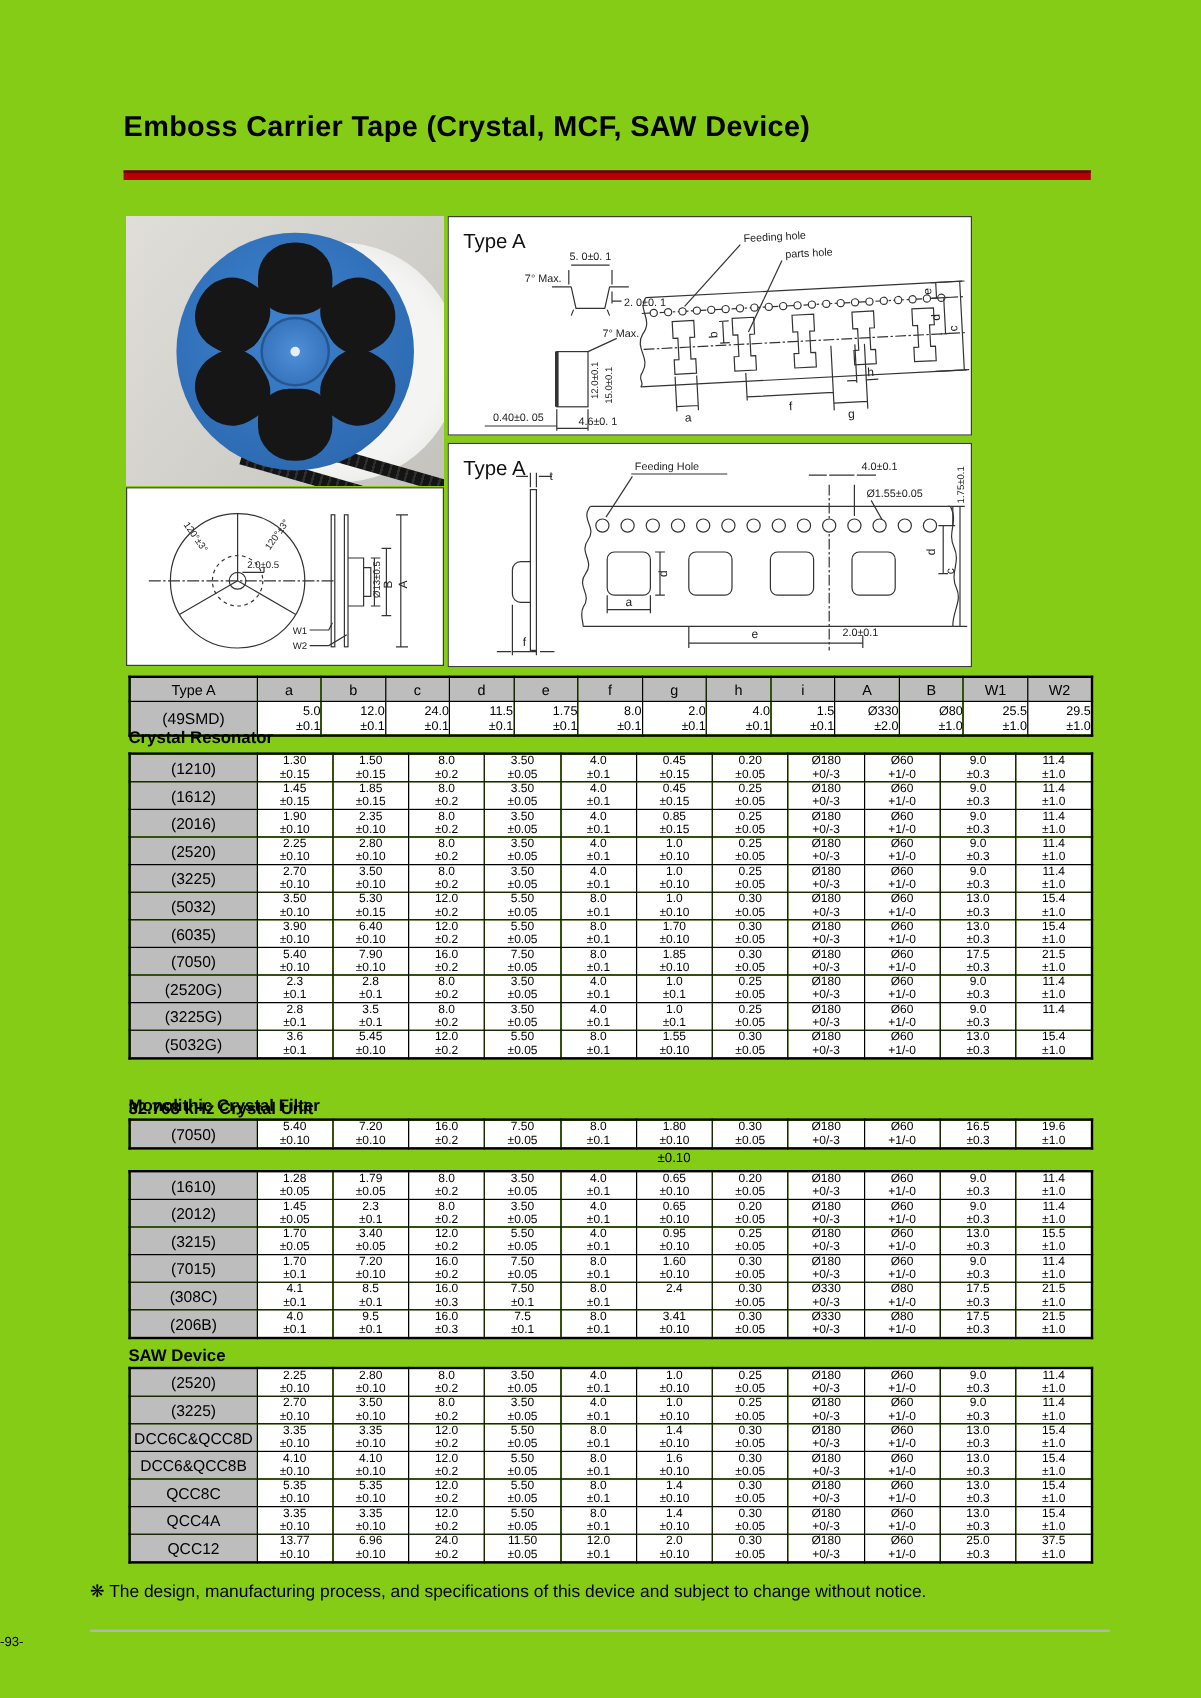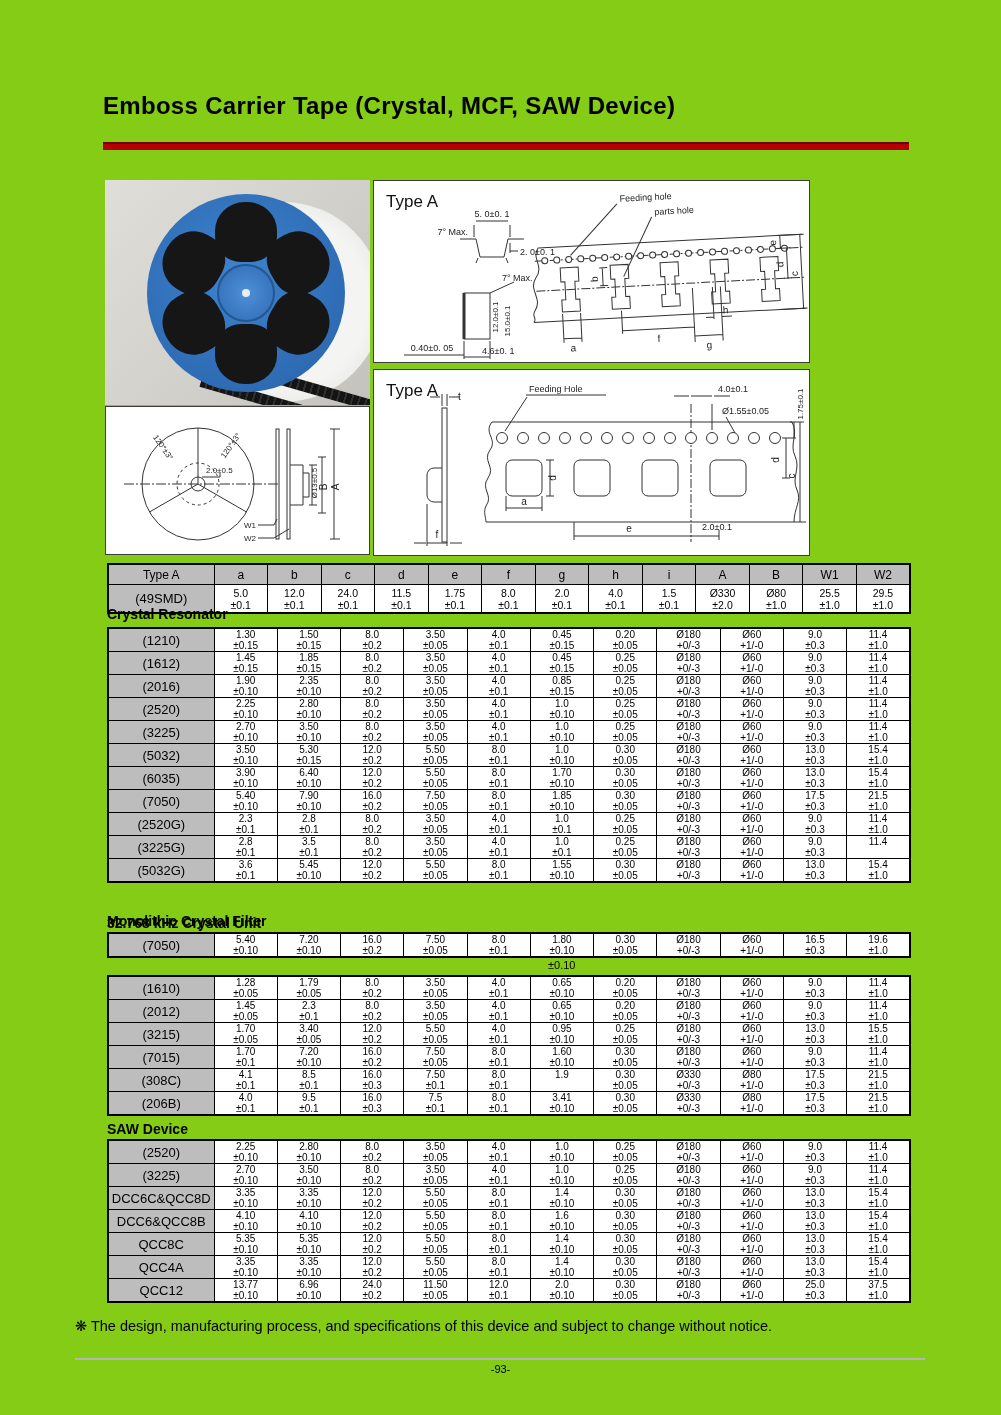--- a/index.html
+++ b/index.html
@@ -37,26 +37,26 @@
   .sect-heading{position:absolute;left:107px;font-size:14px;font-weight:bold;margin:0;}
   .heading-note{position:absolute;left:548px;font-size:11px;font-weight:normal;}
   table.spec{position:absolute;left:107px;border-collapse:collapse;table-layout:fixed;width:804px;
              border:2px solid #000;}
   table.spec th,table.spec td{border:1px solid #000;text-align:center;vertical-align:middle;padding:0;overflow:hidden;}
   table.spec th{background:#bdbdbd;font-weight:normal;font-size:12px;height:19px;}
   table.spec th.rowlabel{font-size:13px;}
   table.spec td{height:22px;background:#fff;}
   table.spec .v,table.spec .tol{font-size:10px;line-height:11px;min-height:11px;}
   table.type-a td{height:27px;}
-  table.type-a .v,table.type-a .tol{font-size:10.5px;line-height:12px;min-height:12px;}
+  table.type-a .v,table.type-a .tol{font-size:10.5px;line-height:12px;min-height:12px;text-align:right;}
 
   
   .footer-note{position:absolute;left:75px;top:1303px;width:860px;font-size:14.5px;}
   .pageline{position:absolute;left:75px;top:1358px;width:850px;border-top:2px solid #b5b5b5;}
-  .pagenum{position:absolute;left:0;top:1363px;width:100%;text-align:center;font-size:11px;}
+  .pagenum{position:absolute;left:0;top:1363px;width:100%;text-align:left;font-size:11px;}
 </style>
 </head>
 <body>
 
 <div class="page">
 
   <h1 class="title">Emboss Carrier Tape (Crystal, MCF, SAW Device)</h1>
   <div class="rule"></div>
 
   <div class="photo">
@@ -1135,21 +1135,21 @@
           </td>
           <td>
             <div class="v">7.50</div>
             <div class="tol">±0.1</div>
           </td>
           <td>
             <div class="v">8.0</div>
             <div class="tol">±0.1</div>
           </td>
           <td>
-            <div class="v">1.9</div>
+            <div class="v">2.4</div>
             <div class="tol"></div>
           </td>
           <td>
             <div class="v">0.30</div>
             <div class="tol">±0.05</div>
           </td>
           <td>
             <div class="v">Ø330</div>
             <div class="tol">+0/-3</div>
           </td>

